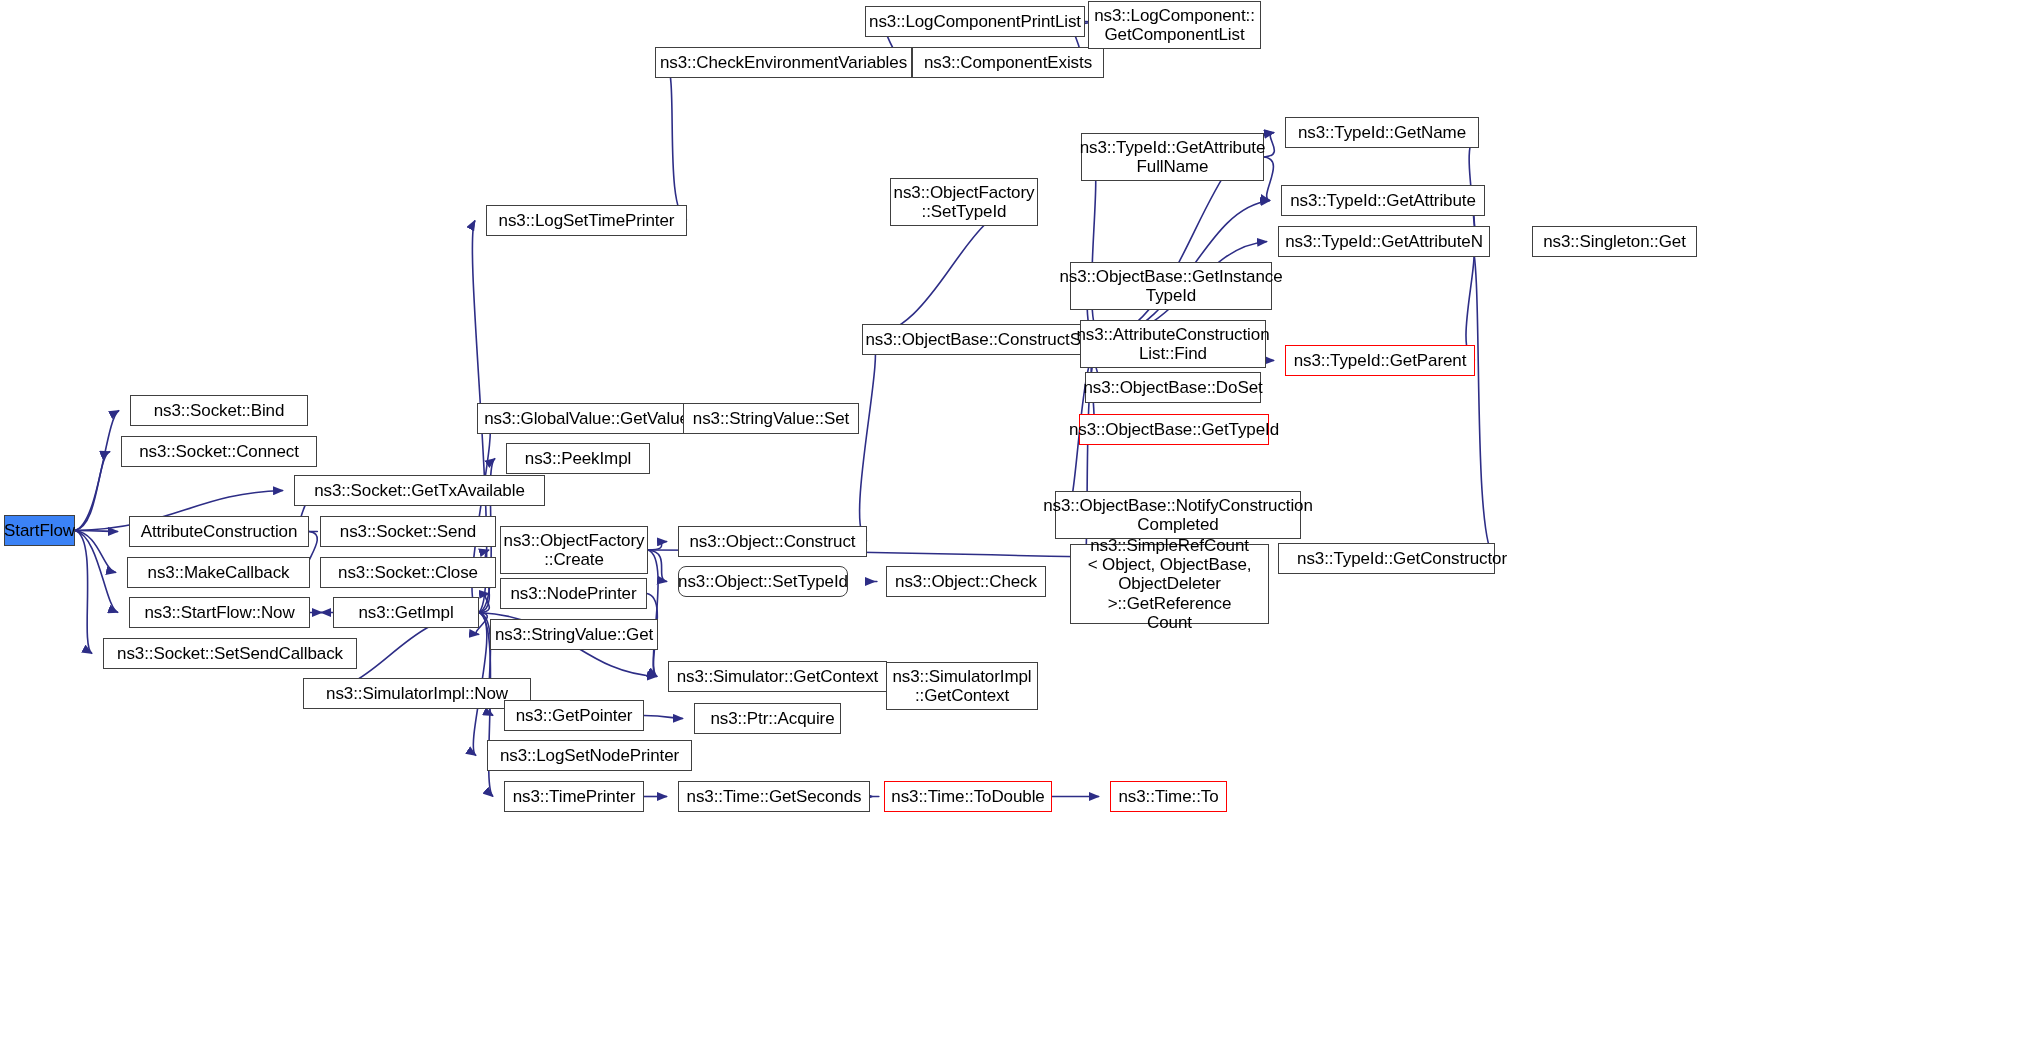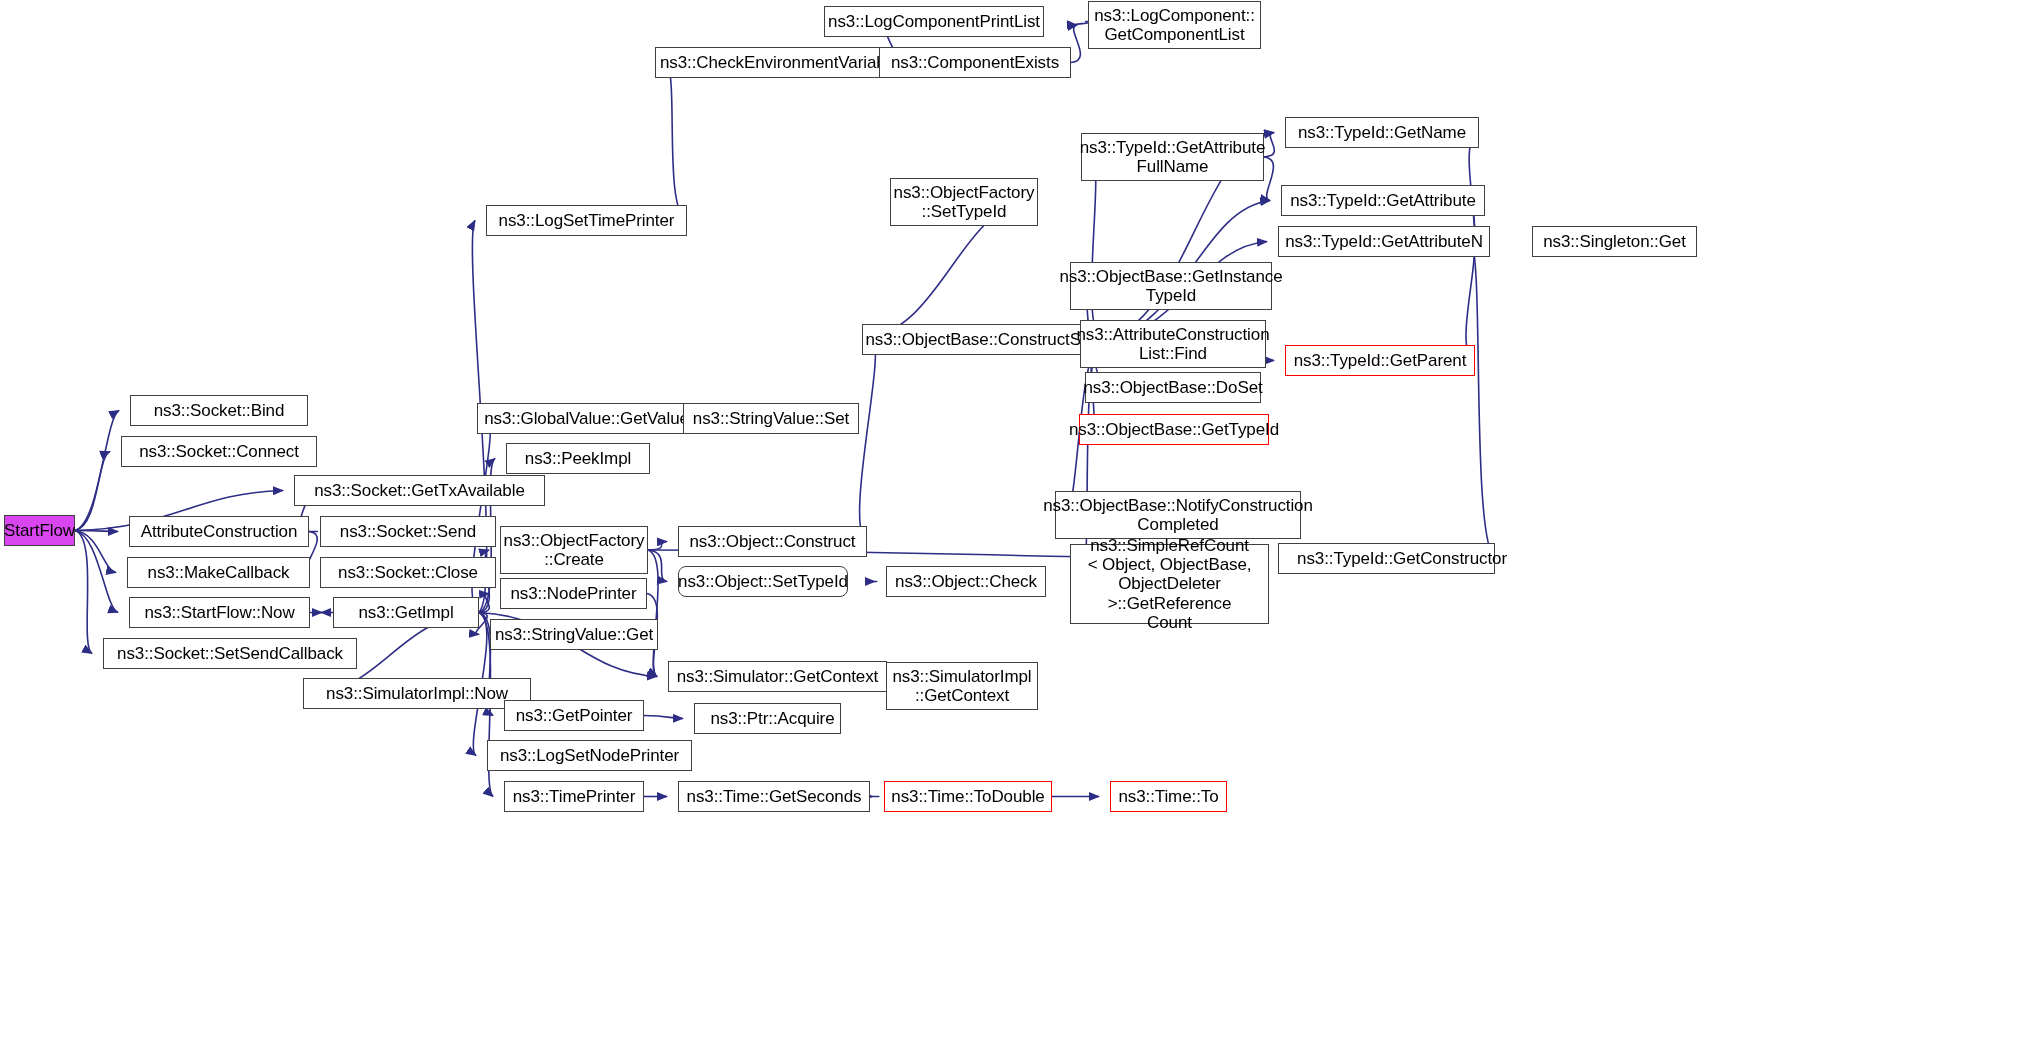--- a/index.html
+++ b/index.html
@@ -36,21 +36,21 @@
     text-align: center;
     display: flex;
     align-items: center;
     justify-content: center;
     white-space: pre-line;
     letter-spacing: -0.1px;
     padding: 1px 6px;
     font-family: "Liberation Sans", sans-serif;
   }
   .node.root {
-    background: #d946ef;
+    background: #3b82f6;
     border-color: #404040;
   }
   .node.hl {
     border-color: #ff0000;
     border-width: 1.6px;
   }
 </style>
 </head>
 <body>
 
@@ -152,22 +152,22 @@
       <div class="node" style="left: 886px; top: 662px; width: 152px; height: 48px;">ns3::SimulatorImpl
 ::GetContext</div>
       <div class="node" style="left: 504px; top: 700px; width: 140px; height: 31px;">ns3::GetPointer</div>
       <div class="node" style="left: 694px; top: 703px; width: 147px; height: 31px; padding-left: 16px;">ns3::Ptr::Acquire</div>
       <div class="node" style="left: 487px; top: 740px; width: 205px; height: 31px;">ns3::LogSetNodePrinter</div>
       <div class="node" style="left: 504px; top: 781px; width: 140px; height: 31px;">ns3::TimePrinter</div>
       <div class="node" style="left: 678px; top: 781px; width: 192px; height: 31px;">ns3::Time::GetSeconds</div>
       <div class="node hl" style="left: 884px; top: 781px; width: 168px; height: 31px;">ns3::Time::ToDouble</div>
       <div class="node hl" style="left: 1110px; top: 781px; width: 117px; height: 31px;">ns3::Time::To</div>
       <div class="node" style="left: 655px; top: 47px; width: 257px; height: 31px;">ns3::CheckEnvironmentVariables</div>
-      <div class="node" style="left: 824px; top: 6px; width: 220px; height: 31px;">ns3::LogComponentPrintList</div>
-      <div class="node" style="left: 879px; top: 47px; width: 192px; height: 31px;">ns3::ComponentExists</div>
+      <div class="node" style="left: 865px; top: 6px; width: 220px; height: 31px;">ns3::LogComponentPrintList</div>
+      <div class="node" style="left: 912px; top: 47px; width: 192px; height: 31px;">ns3::ComponentExists</div>
       <div class="node" style="left: 1088px; top: 1px; width: 173px; height: 48px;">ns3::LogComponent::
 GetComponentList</div>
       <div class="node" style="left: 890px; top: 178px; width: 148px; height: 48px;">ns3::ObjectFactory
 ::SetTypeId</div>
       <div class="node" style="left: 862px; top: 324px; width: 240px; height: 31px;">ns3::ObjectBase::ConstructSelf</div>
       <div class="node" style="left: 1081px; top: 133px; width: 183px; height: 48px;">ns3::TypeId::GetAttribute
 FullName</div>
       <div class="node" style="left: 1070px; top: 262px; width: 202px; height: 48px;">ns3::ObjectBase::GetInstance
 TypeId</div>
       <div class="node" style="left: 1080px; top: 320px; width: 186px; height: 48px;">ns3::AttributeConstruction

